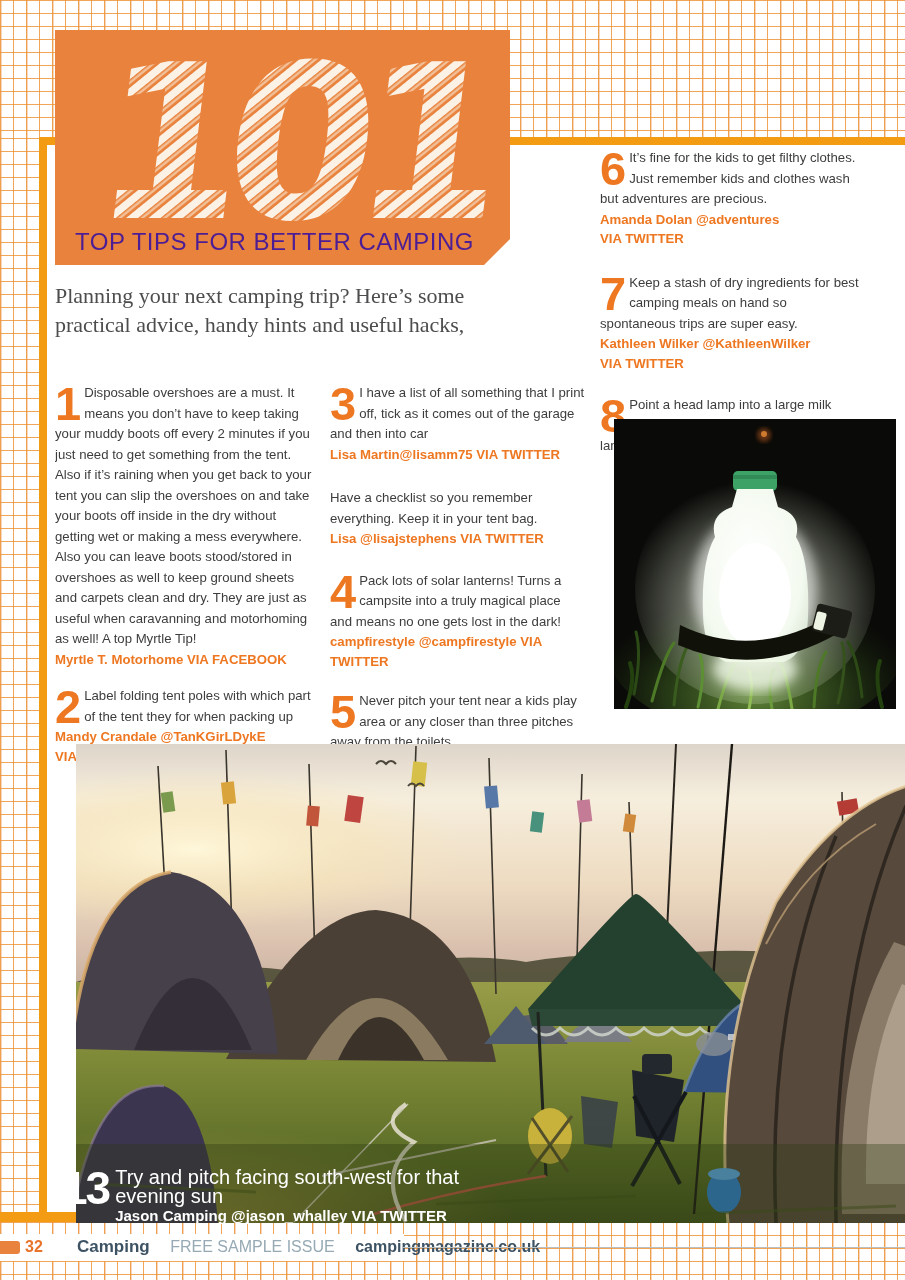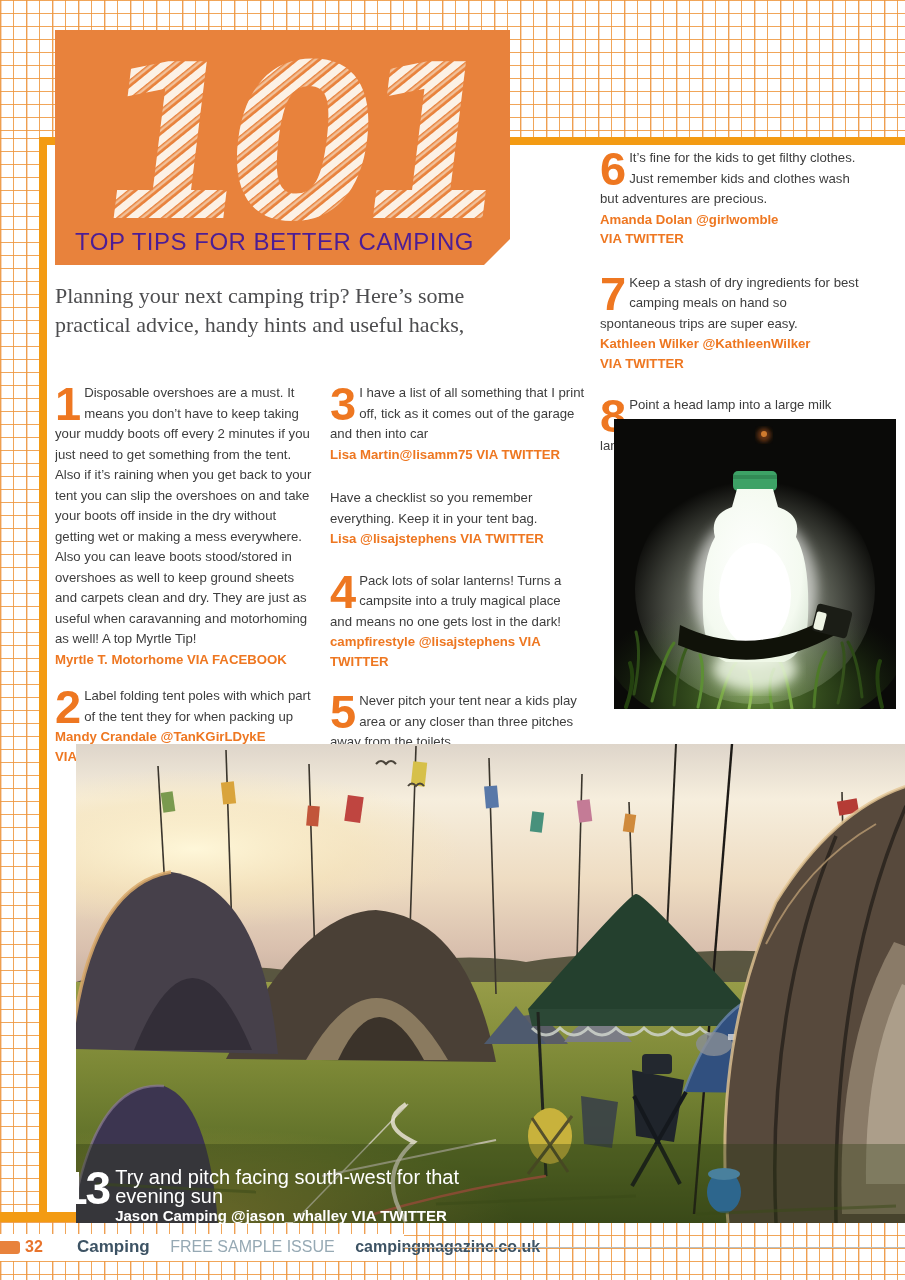--- a/index.html
+++ b/index.html
@@ -119,34 +119,34 @@
       <p>I have a list of all something that I print off, tick as it comes out of the garage and then into car</p>
       <div class="attr">Lisa Martin@lisamm75 VIA TWITTER</div>
     </div>
     <div class="tip" style="margin-top:24px;">
       <p>Have a checklist so you remember everything. Keep it in your tent bag.</p>
       <div class="attr">Lisa @lisajstephens VIA TWITTER</div>
     </div>
     <div class="tip" style="margin-top:22px;">
       <span class="tipnum">4</span>
       <p>Pack lots of solar lanterns! Turns a campsite into a truly magical place and means no one gets lost in the dark!</p>
-      <div class="attr">campfirestyle @lisajstephens VIA TWITTER</div>
+      <div class="attr">campfirestyle @campfirestyle VIA TWITTER</div>
     </div>
     <div class="tip" style="margin-top:20px;">
       <span class="tipnum">5</span>
       <p>Never pitch your tent near a kids play area or any closer than three pitches away from the toilets.</p>
       <div class="attr">Gingernuts @Gingernuts73 VIA TWITTER</div>
     </div>
   </div>
 
   <div class="col" id="col3">
     <div class="tip">
       <span class="tipnum">6</span>
       <p>It’s fine for the kids to get filthy clothes. Just remember kids and clothes wash but adventures are precious.</p>
-      <div class="attr">Amanda Dolan @girlwomble</div>
+      <div class="attr">Amanda Dolan @adventures</div>
       <div class="attr">VIA TWITTER</div>
     </div>
     <div class="tip" style="margin-top:24px">
       <span class="tipnum">7</span>
       <p>Keep a stash of dry ingredients for best camping meals on hand so spontaneous trips are super easy.</p>
       <div class="attr">Kathleen Wilker @KathleenWilker</div>
       <div class="attr">VIA TWITTER</div>
     </div>
     <div class="tip" style="margin-top:22px">
       <span class="tipnum">8</span>

